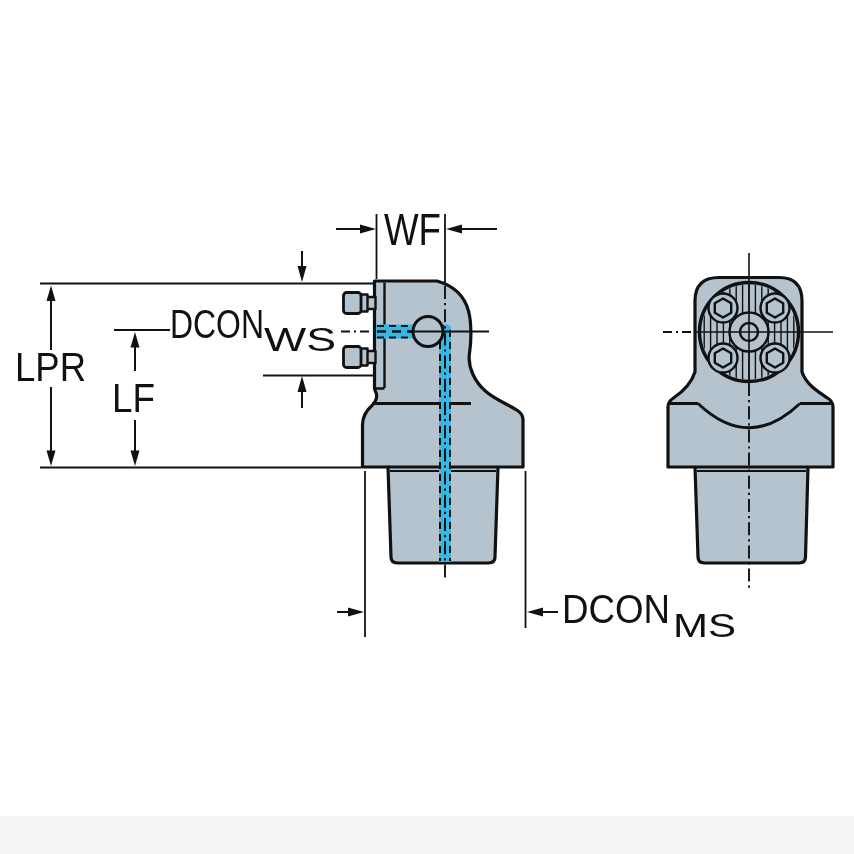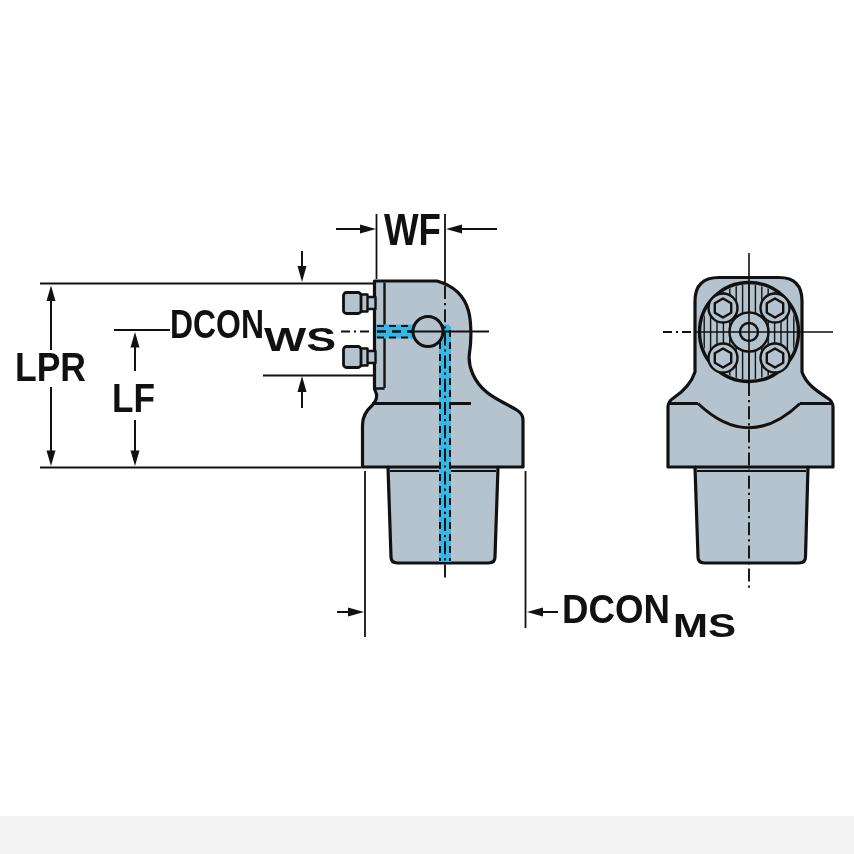--- a/index.html
+++ b/index.html
@@ -8,21 +8,20 @@
     --coolant:#35b8e6;
     --background:#ffffff;
   }
   html,body{margin:0;padding:0;background:#f4f4f4;}
   .stage{
     width:854px;height:816px;
     background:var(--background);
     position:relative;
     font-family:"Liberation Sans", sans-serif;
     overflow:hidden;
-    font-weight:bold;
   }
   svg{display:block;}
   .outline{fill:var(--body-fill);stroke:var(--outline);stroke-width:3.2;stroke-linejoin:round;}
   .iline{fill:none;stroke:var(--outline);stroke-width:3;stroke-linecap:butt;}
   .iline-thin{fill:none;stroke:var(--outline);stroke-width:1.8;}
   .part{fill:var(--body-fill);stroke:var(--outline);stroke-width:2.4;stroke-linejoin:round;}
   .part-heavy{fill:var(--body-fill);stroke:var(--outline);stroke-width:2.8;stroke-linejoin:round;}
   .cool{fill:var(--coolant);stroke:none;}
   .cool-dash{fill:none;stroke:var(--outline);stroke-width:2;stroke-dasharray:7 5;}
   .cool-mid{fill:none;stroke:var(--outline);stroke-width:2.4;stroke-dasharray:9 6;}

